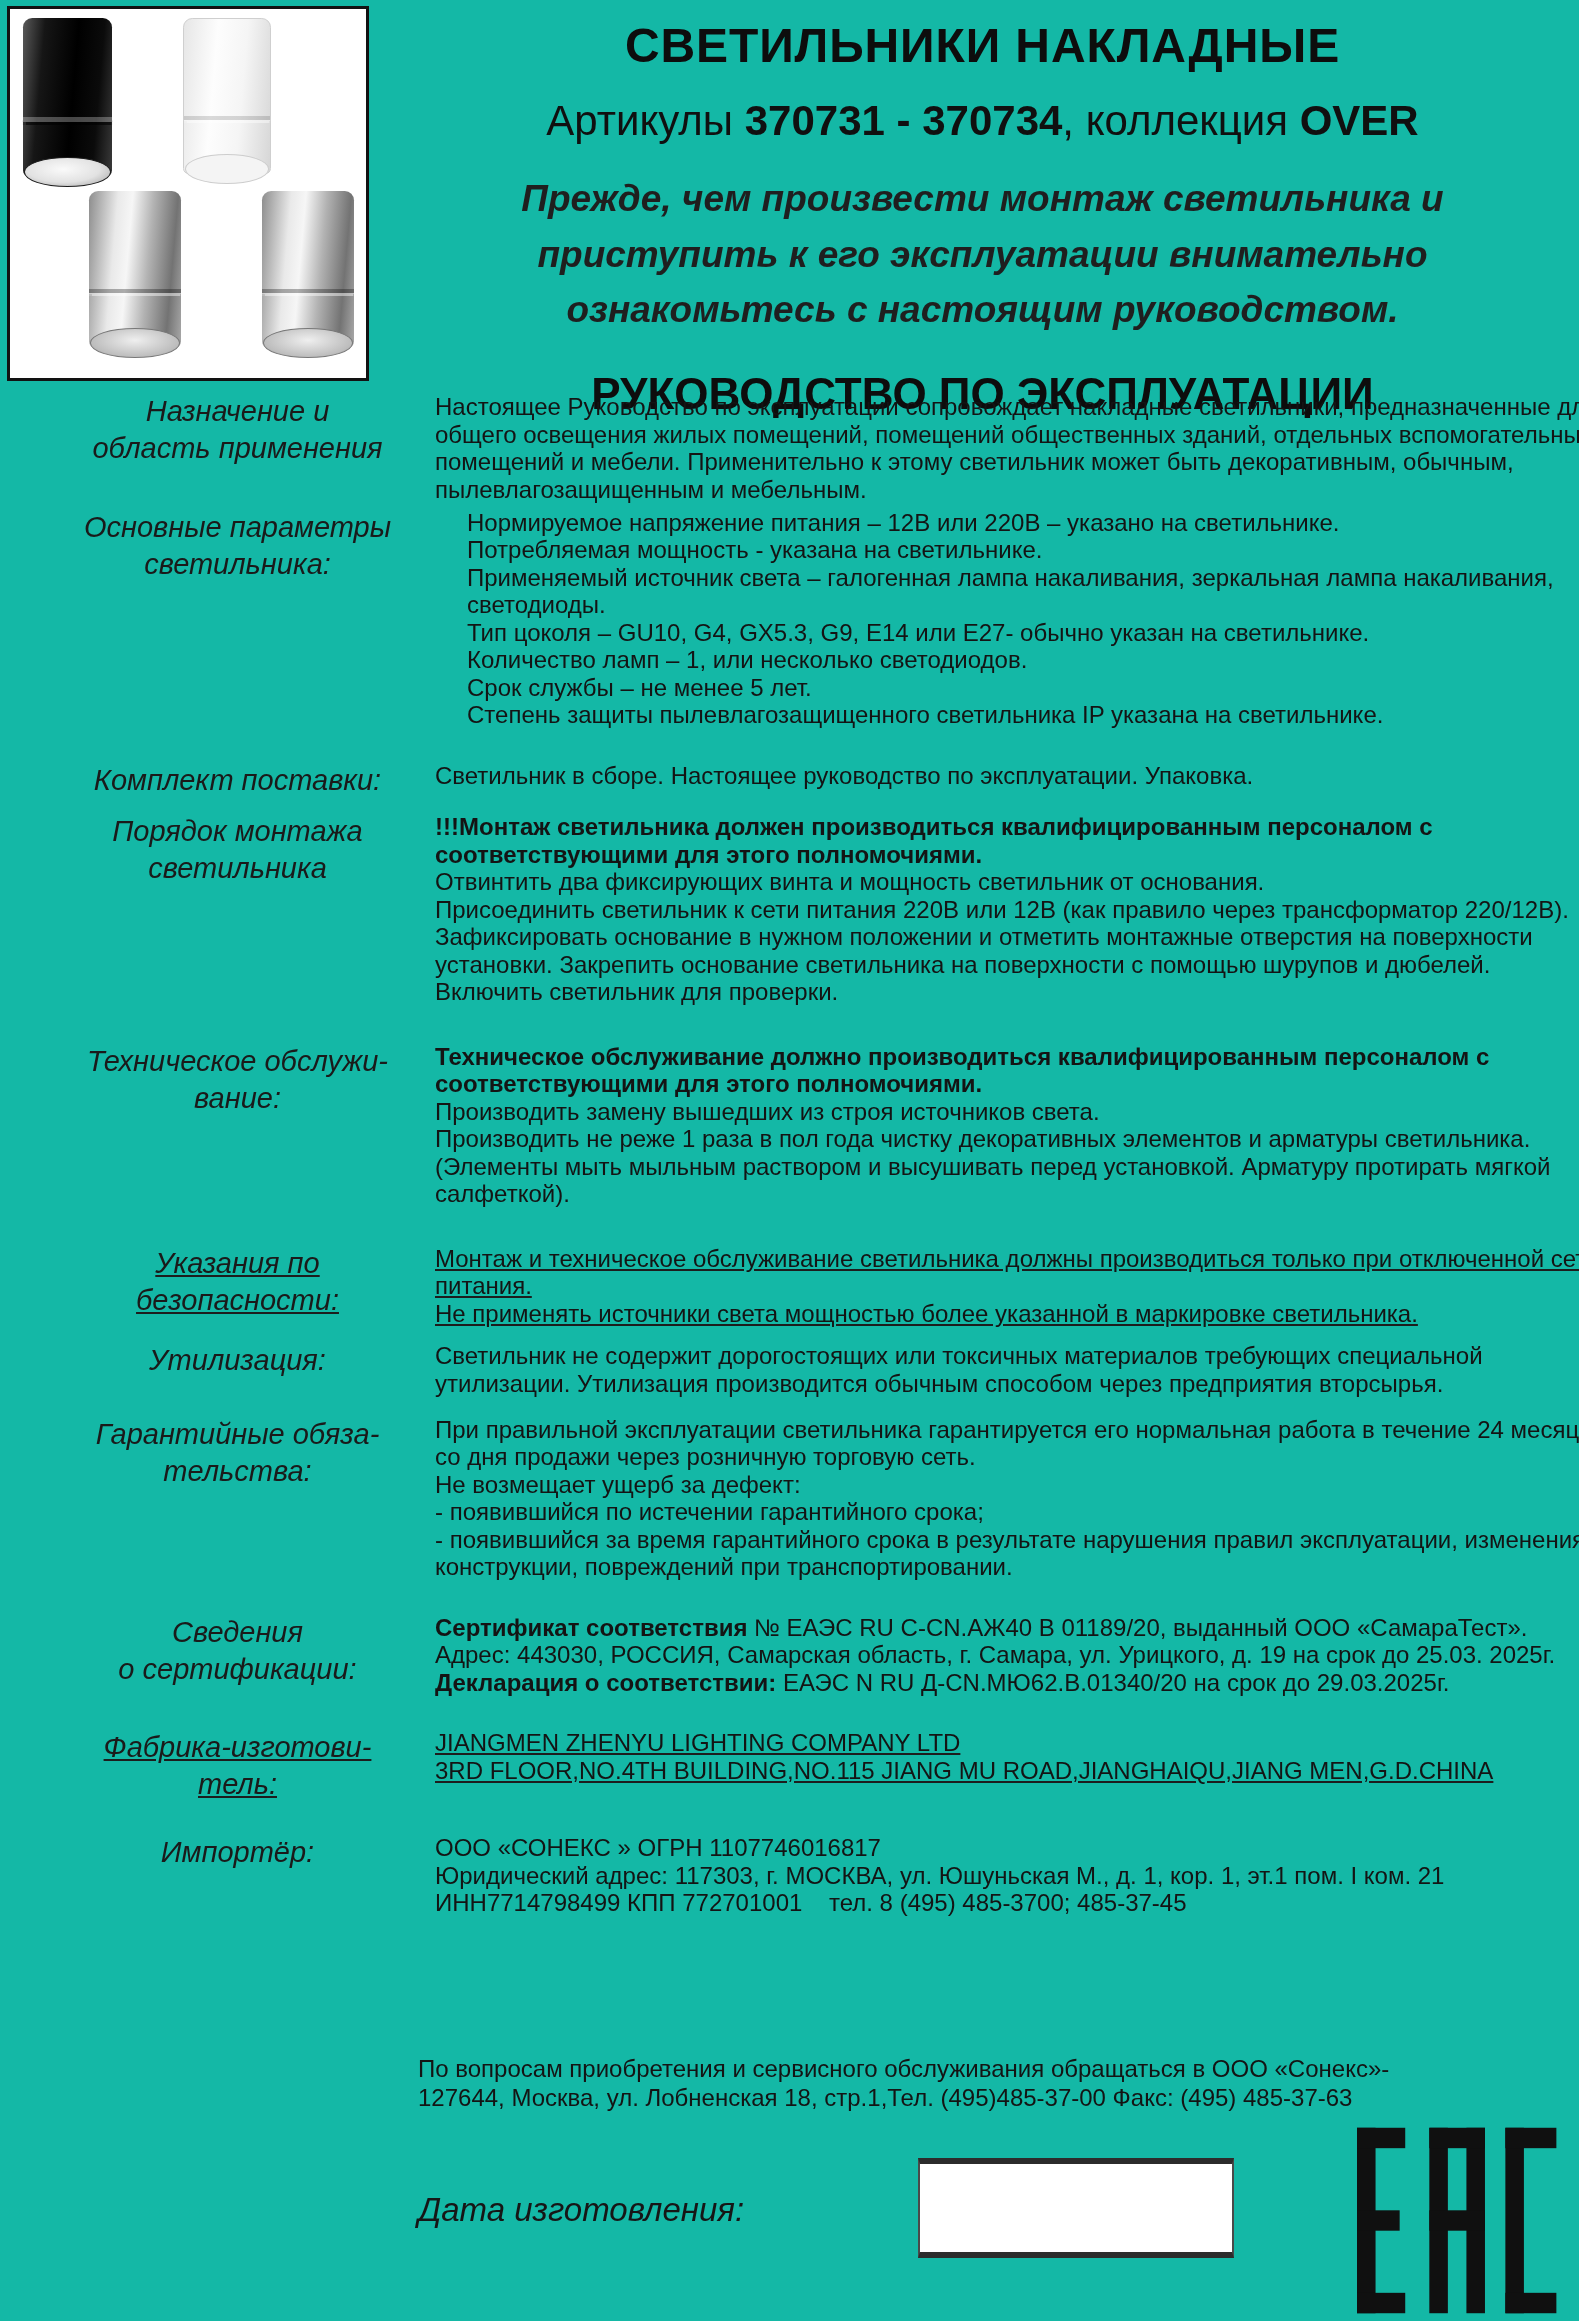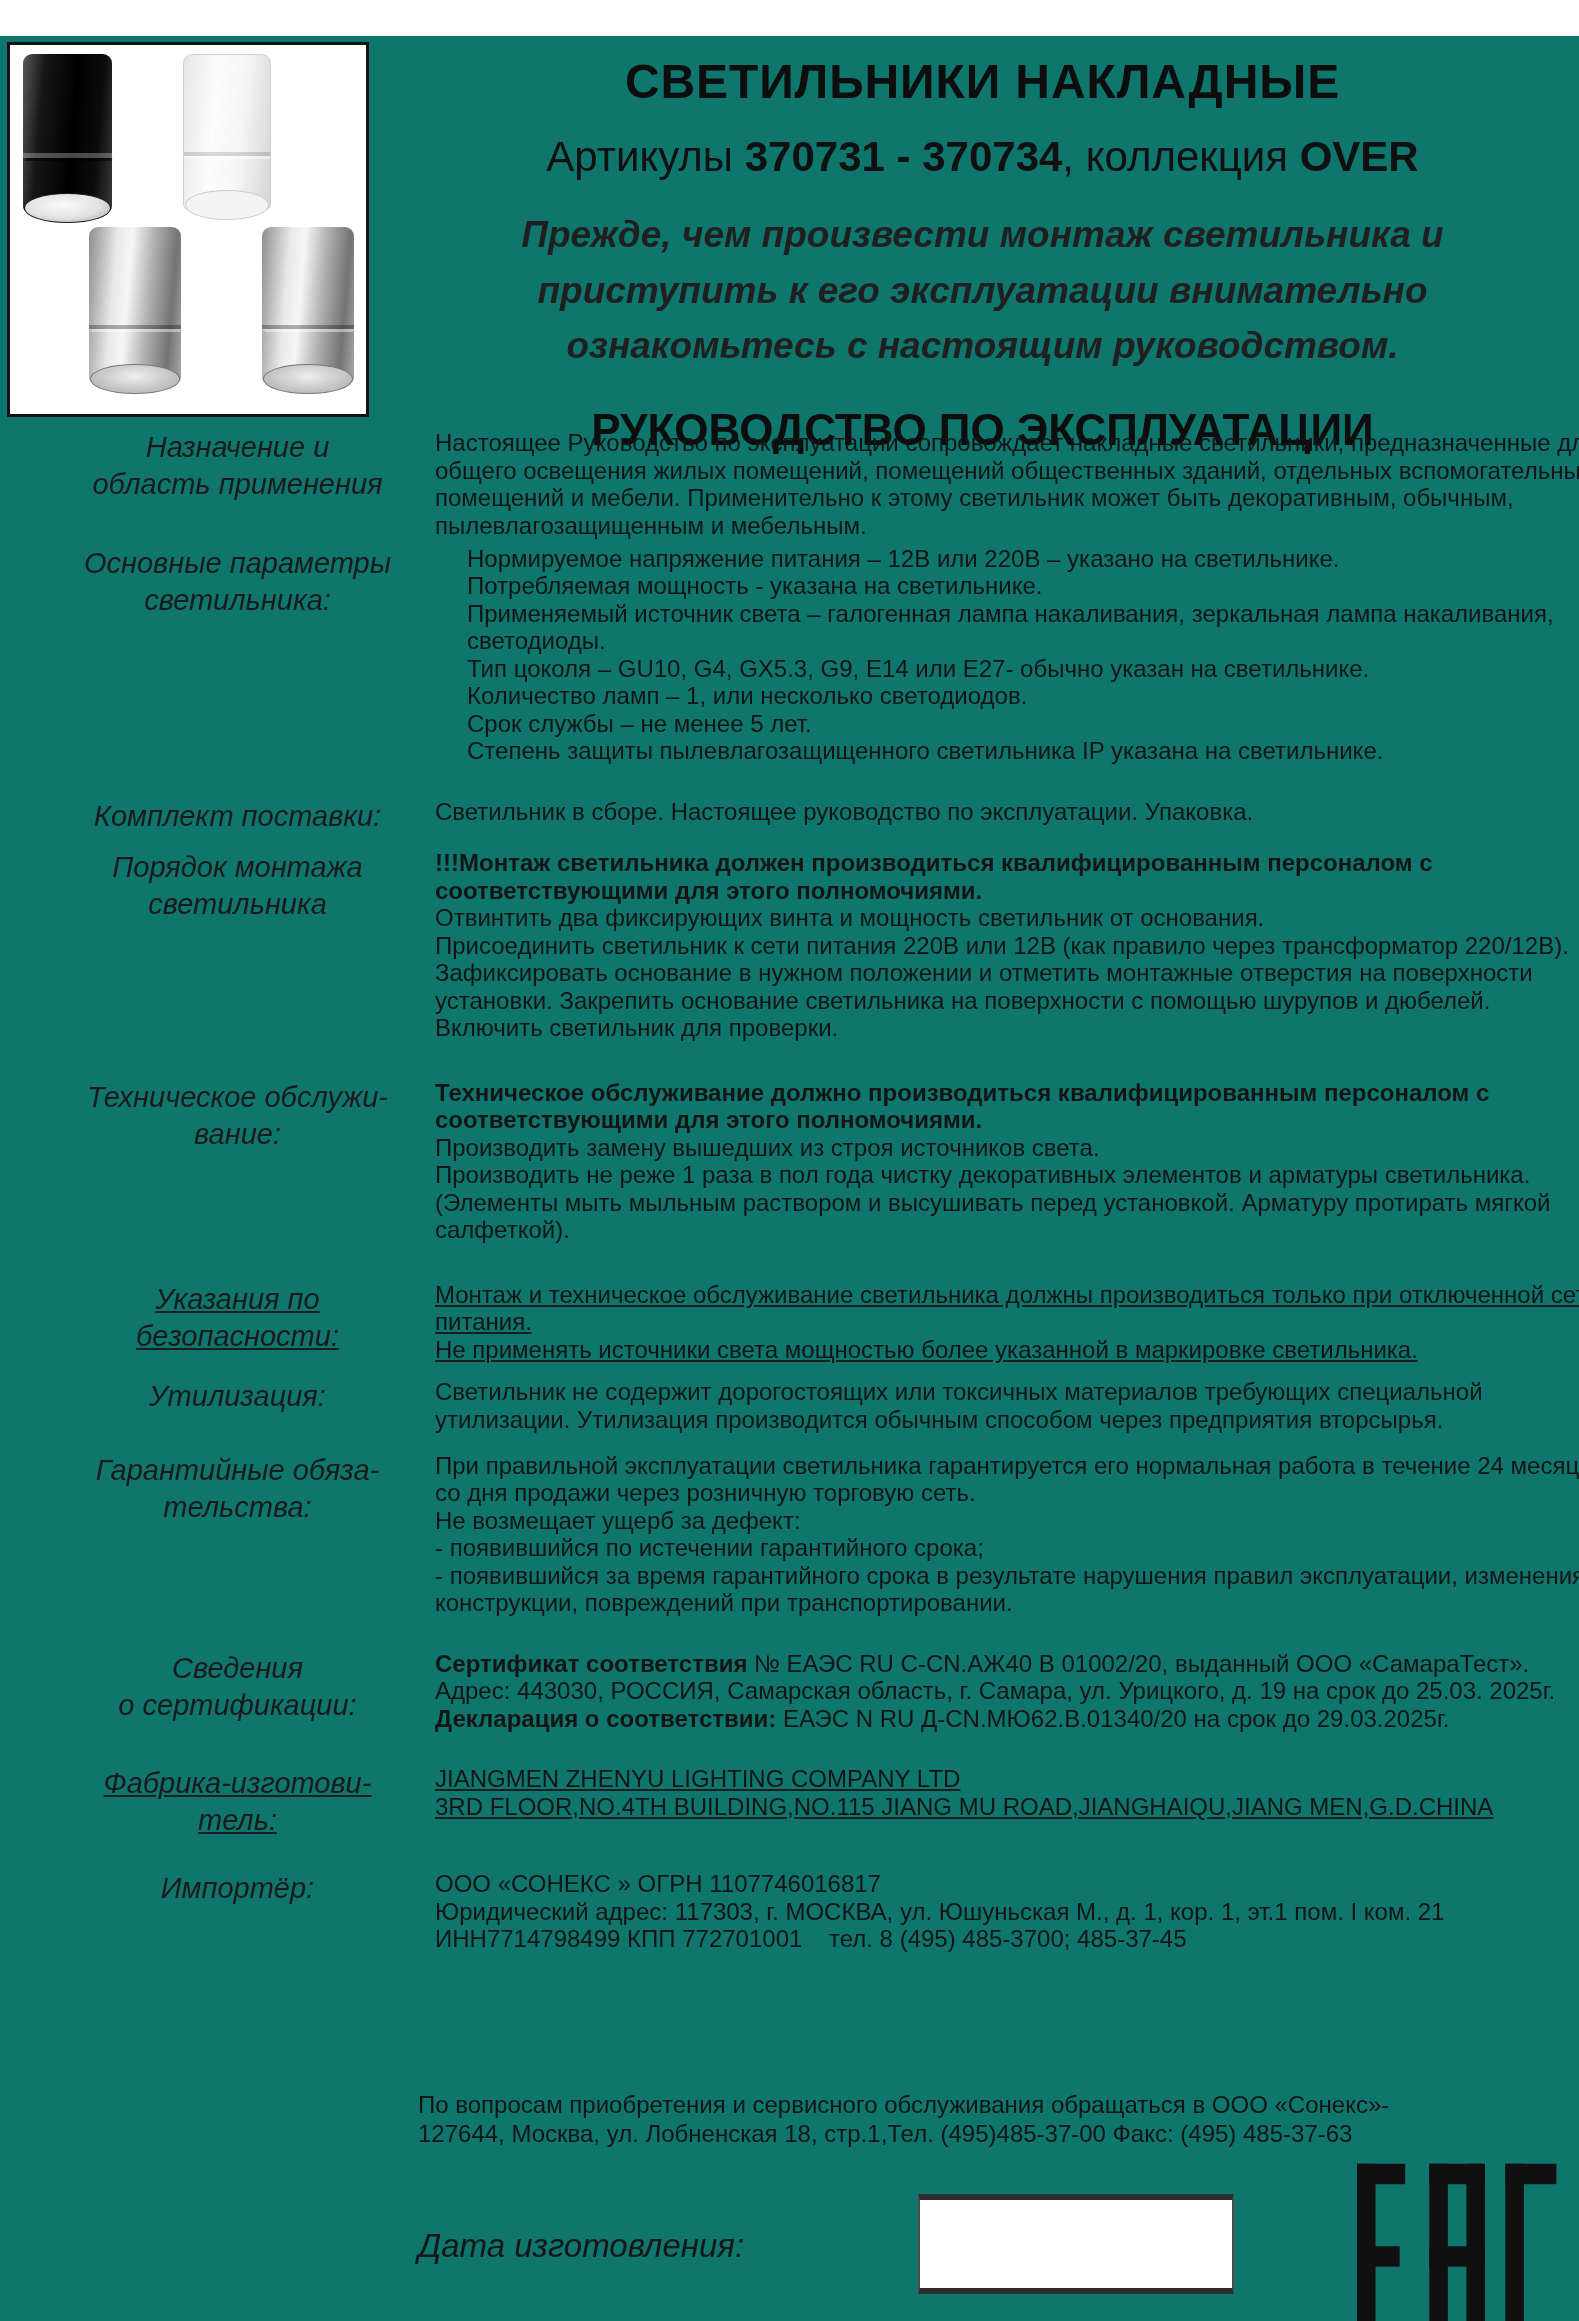--- a/index.html
+++ b/index.html
@@ -2,21 +2,21 @@
 <html style="font-size:14.7px"><head>
 <meta charset="utf-8">
 <style>
   html,body{margin:0;padding:0;}
   body{
     width:1580px;height:2322px;position:relative;
     background:#ffffff;color:#1d1d1d;
     font-family:"Liberation Sans", sans-serif;
     -webkit-font-smoothing:antialiased;
   }
-  .page{position:absolute;inset:0;background:#0f766e;overflow:hidden;margin-top:36px;}
+  .page{position:absolute;inset:0;background:#14b8a6;overflow:hidden;}
 
   
   .product-box{
     position:absolute;left:7.3px;top:5.5px;width:356px;height:369px;
     border:3.7px solid #121212;background:#ffffff;
   }
   .cyl{position:absolute;}
   .cyl::before{ 
     content:"";position:absolute;left:0;right:0;top:63%;height:4.6px;
     background:rgba(0,0,0,.30);box-shadow:0 2.8px 0.9px rgba(255,255,255,.45);
@@ -180,21 +180,21 @@
           <div class="line">Не возмещает ущерб за дефект:</div>
           <div class="line">- появившийся по истечении гарантийного срока;</div>
           <div class="line">- появившийся за время гарантийного срока в результате нарушения правил эксплуатации, изменения конструкции, повреждений при транспортировании.</div>
         </div>
     </section>
 
     <section class="row r-cert">
       <div class="label">Сведения
 о сертификации:</div>
       <div class="body">
-        <p><strong>Сертификат соответствия</strong><span> № ЕАЭС RU C-CN.АЖ40 В 01002/20, выданный ООО «СамараТест». Адрес: 443030, РОССИЯ, Самарская область, г. Самара, ул. Урицкого, д. 19 на срок до 25.03. 2025г.</span></p>
+        <p><strong>Сертификат соответствия</strong><span> № ЕАЭС RU C-CN.АЖ40 В 01189/20, выданный ООО «СамараТест». Адрес: 443030, РОССИЯ, Самарская область, г. Самара, ул. Урицкого, д. 19 на срок до 25.03. 2025г.</span></p>
         <p><strong>Декларация о соответствии:</strong><span> ЕАЭС N RU Д-CN.МЮ62.В.01340/20 на срок до 29.03.2025г.</span></p>
       </div>
     </section>
 
     <section class="row r-factory">
       <div class="label">Фабрика-изготови-
 тель:</div>
       <div class="body">
           <div class="line">JIANGMEN ZHENYU LIGHTING COMPANY LTD</div>
           <div class="line">3RD FLOOR,NO.4TH BUILDING,NO.115 JIANG MU ROAD,JIANGHAIQU,JIANG MEN,G.D.CHINA</div>

